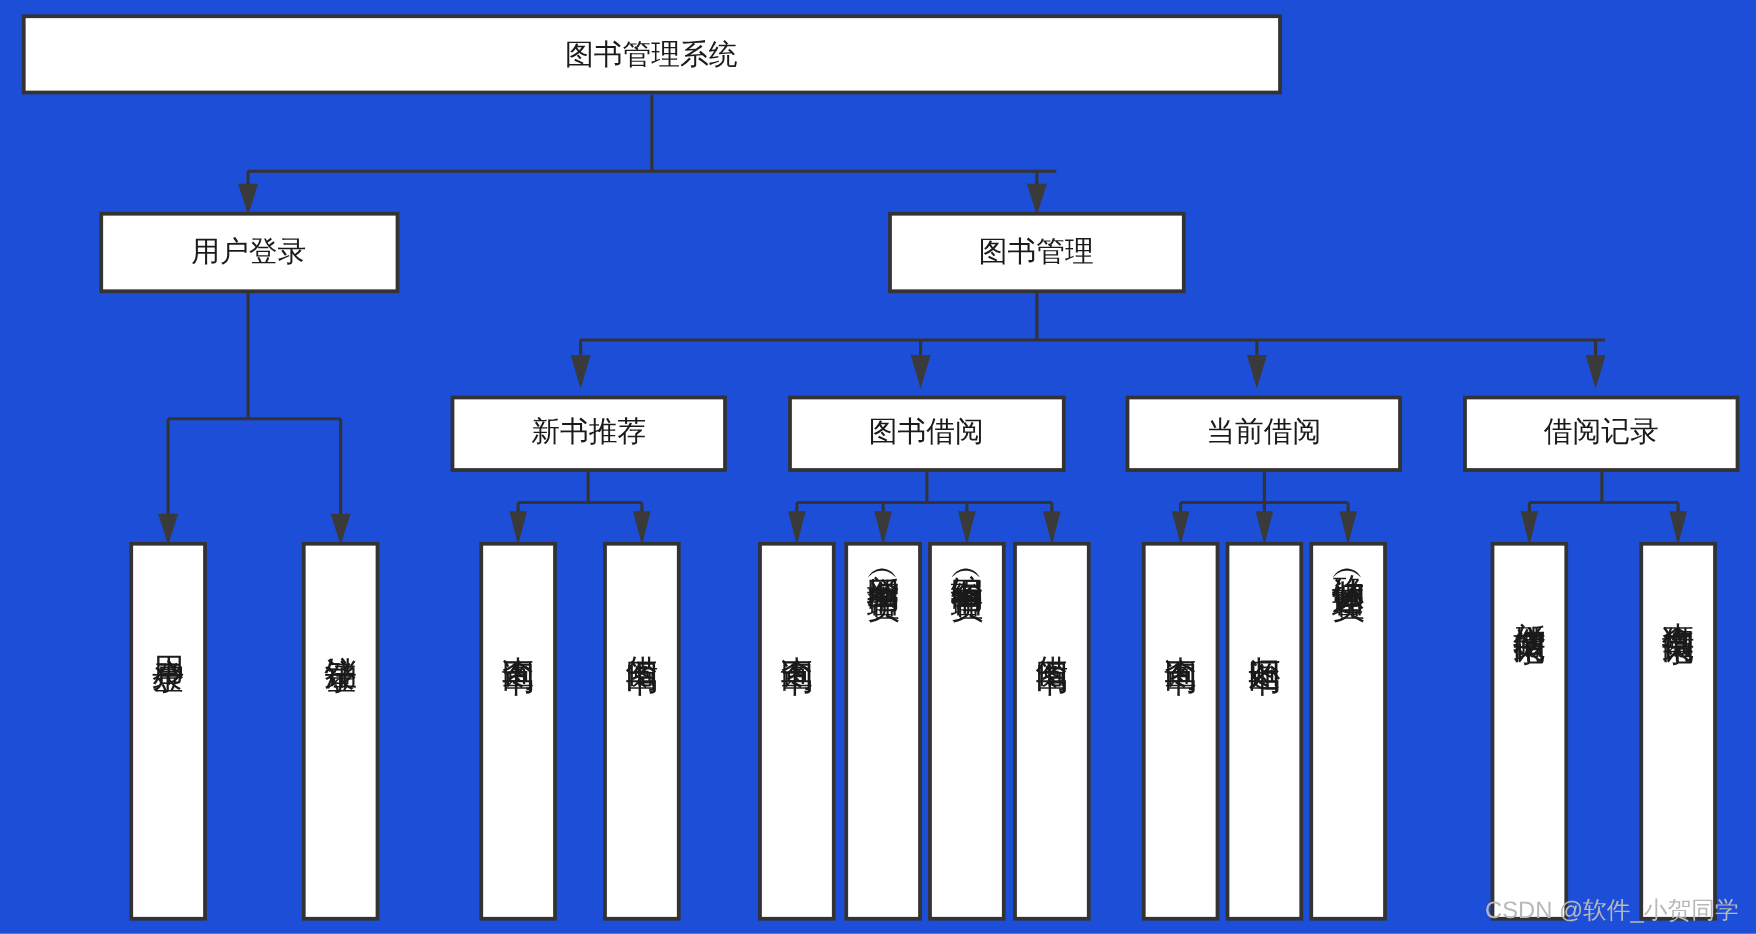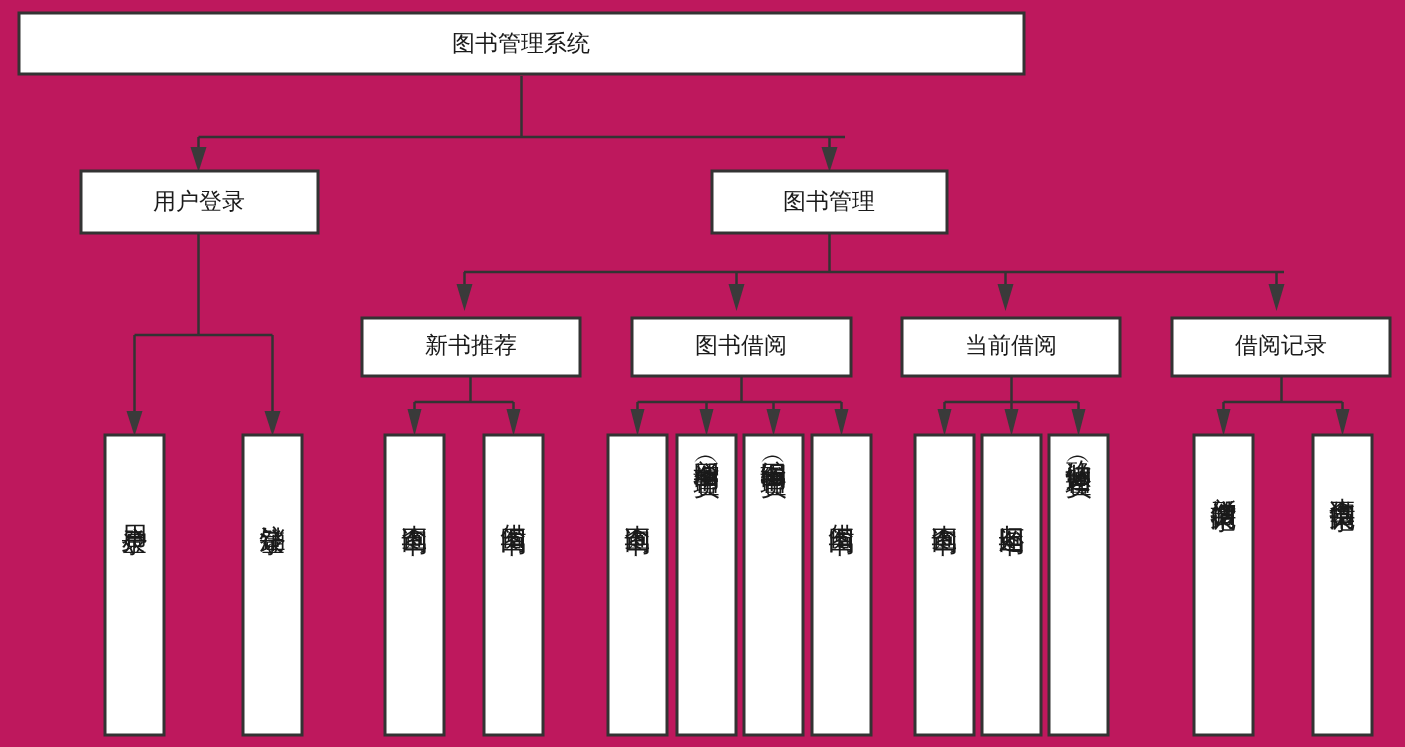--- a/index.html
+++ b/index.html
@@ -10,21 +10,21 @@
   body {
     width: 1405px;
     height: 747px;
     font-family: "Liberation Sans", sans-serif;
     overflow: hidden;
   }
   #diagram-root {
     position: relative;
     width: 1405px;
     height: 747px;
-    background: #be185d;
+    background: #1d4ed8;
     text-decoration: underline;
   }
   svg#flow {
     position: absolute;
     left: 0;
     top: 0;
     width: 1405px;
     height: 747px;
   }
   .node-box {
@@ -233,14 +233,15 @@
       <text class="node-label-v" x="1224" y="483">新增借阅记录</text>
     </g>
 
     <g>
       <rect class="node-box" x="1313" y="435" width="59" height="300"></rect>
       <text class="node-label-v" x="1343" y="483">查询借阅记录</text>
     </g>
 
   </svg>
 
+  <div class="watermark">CSDN @软件_小贺同学</div>
 
 </div>
 
 </body></html>

